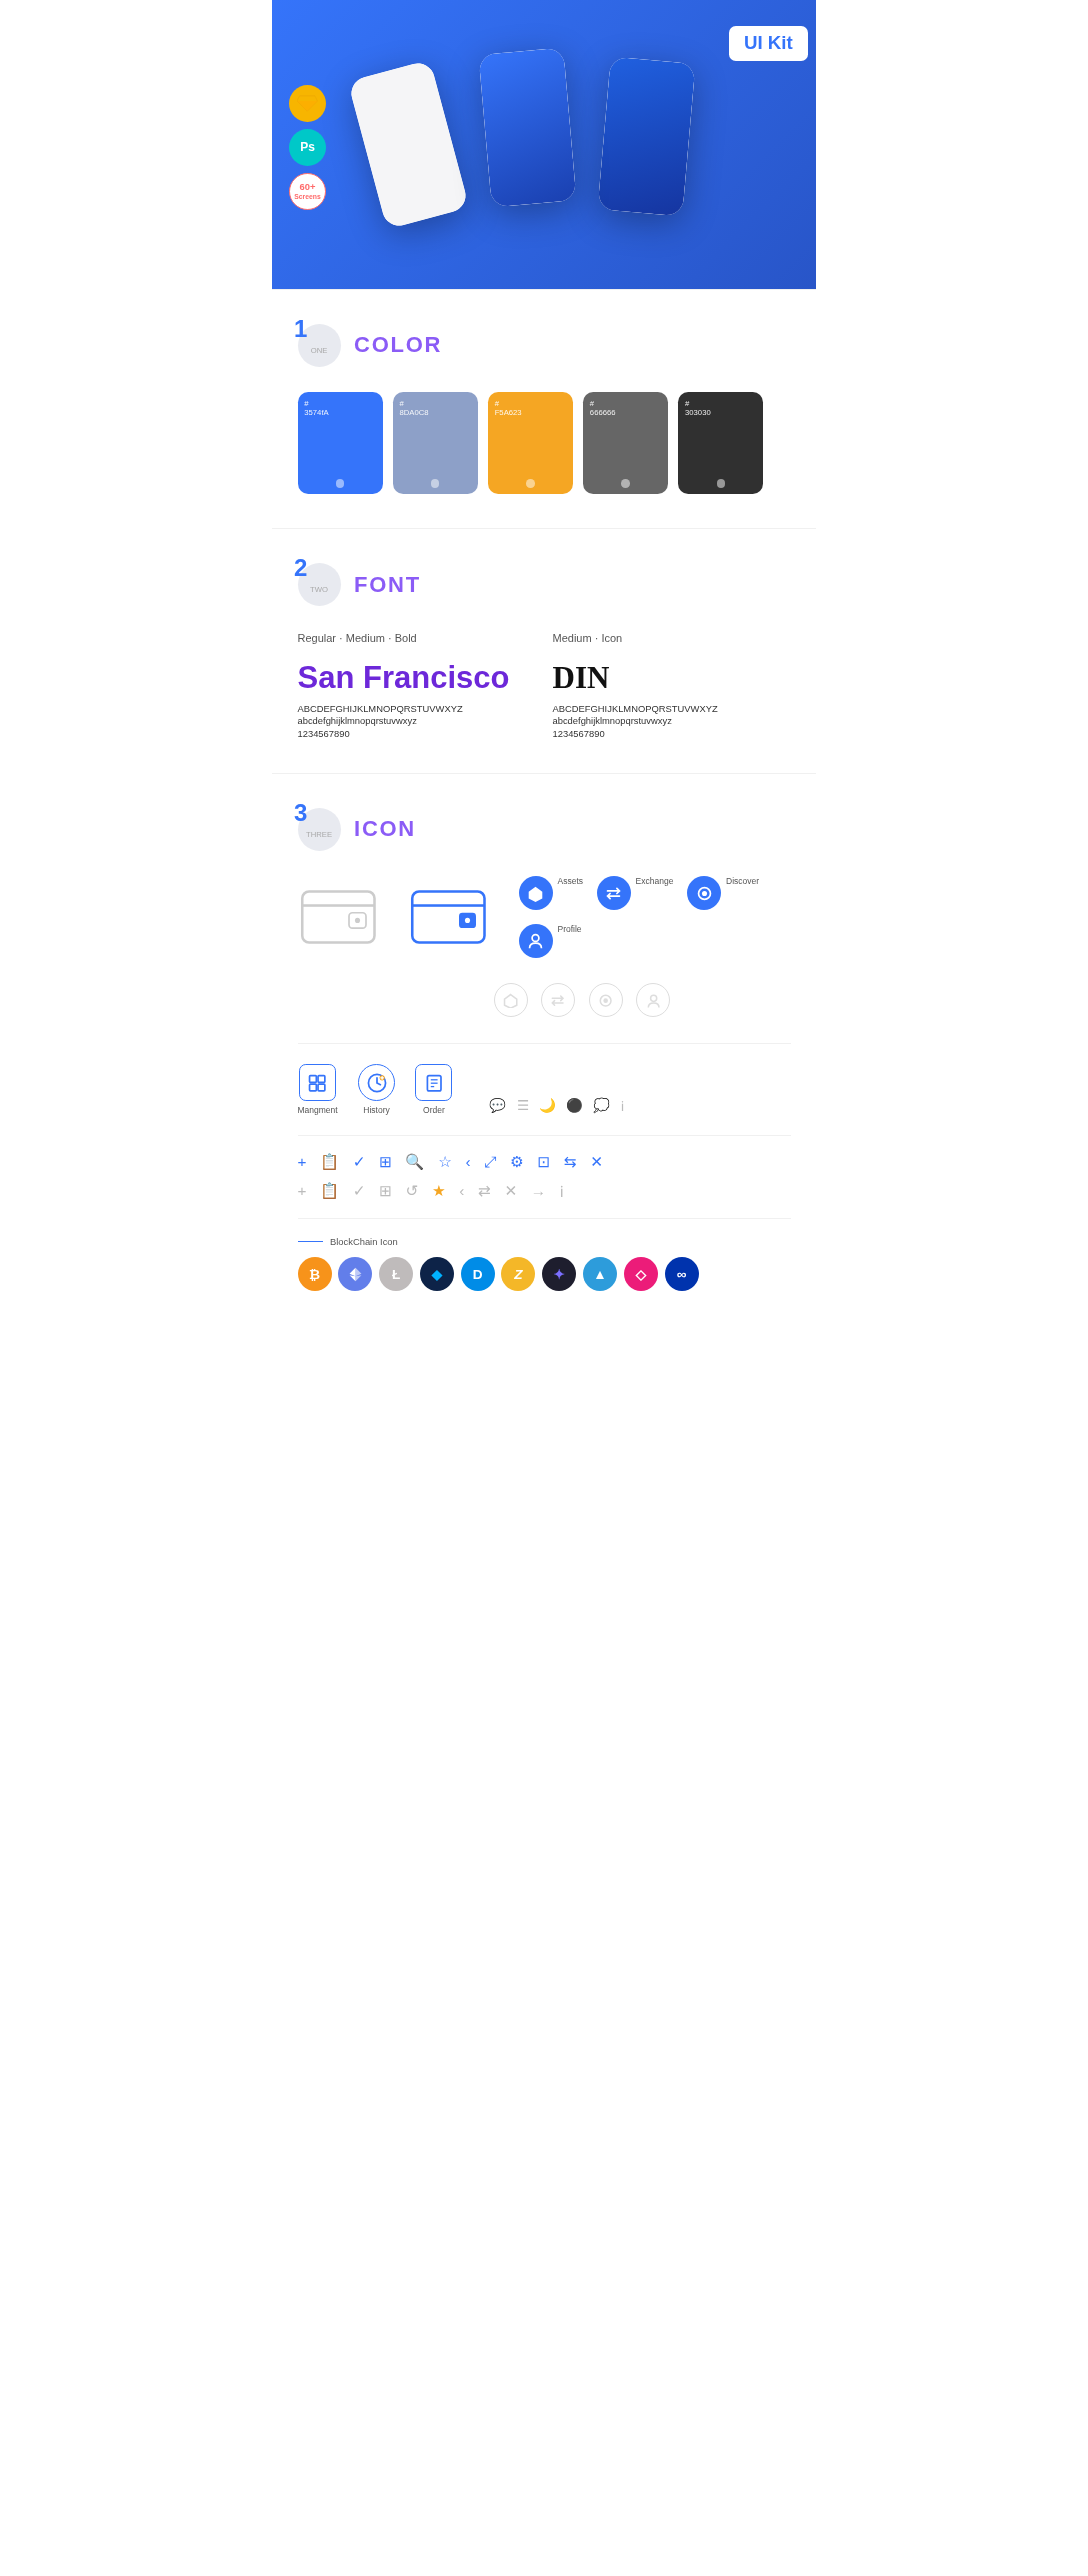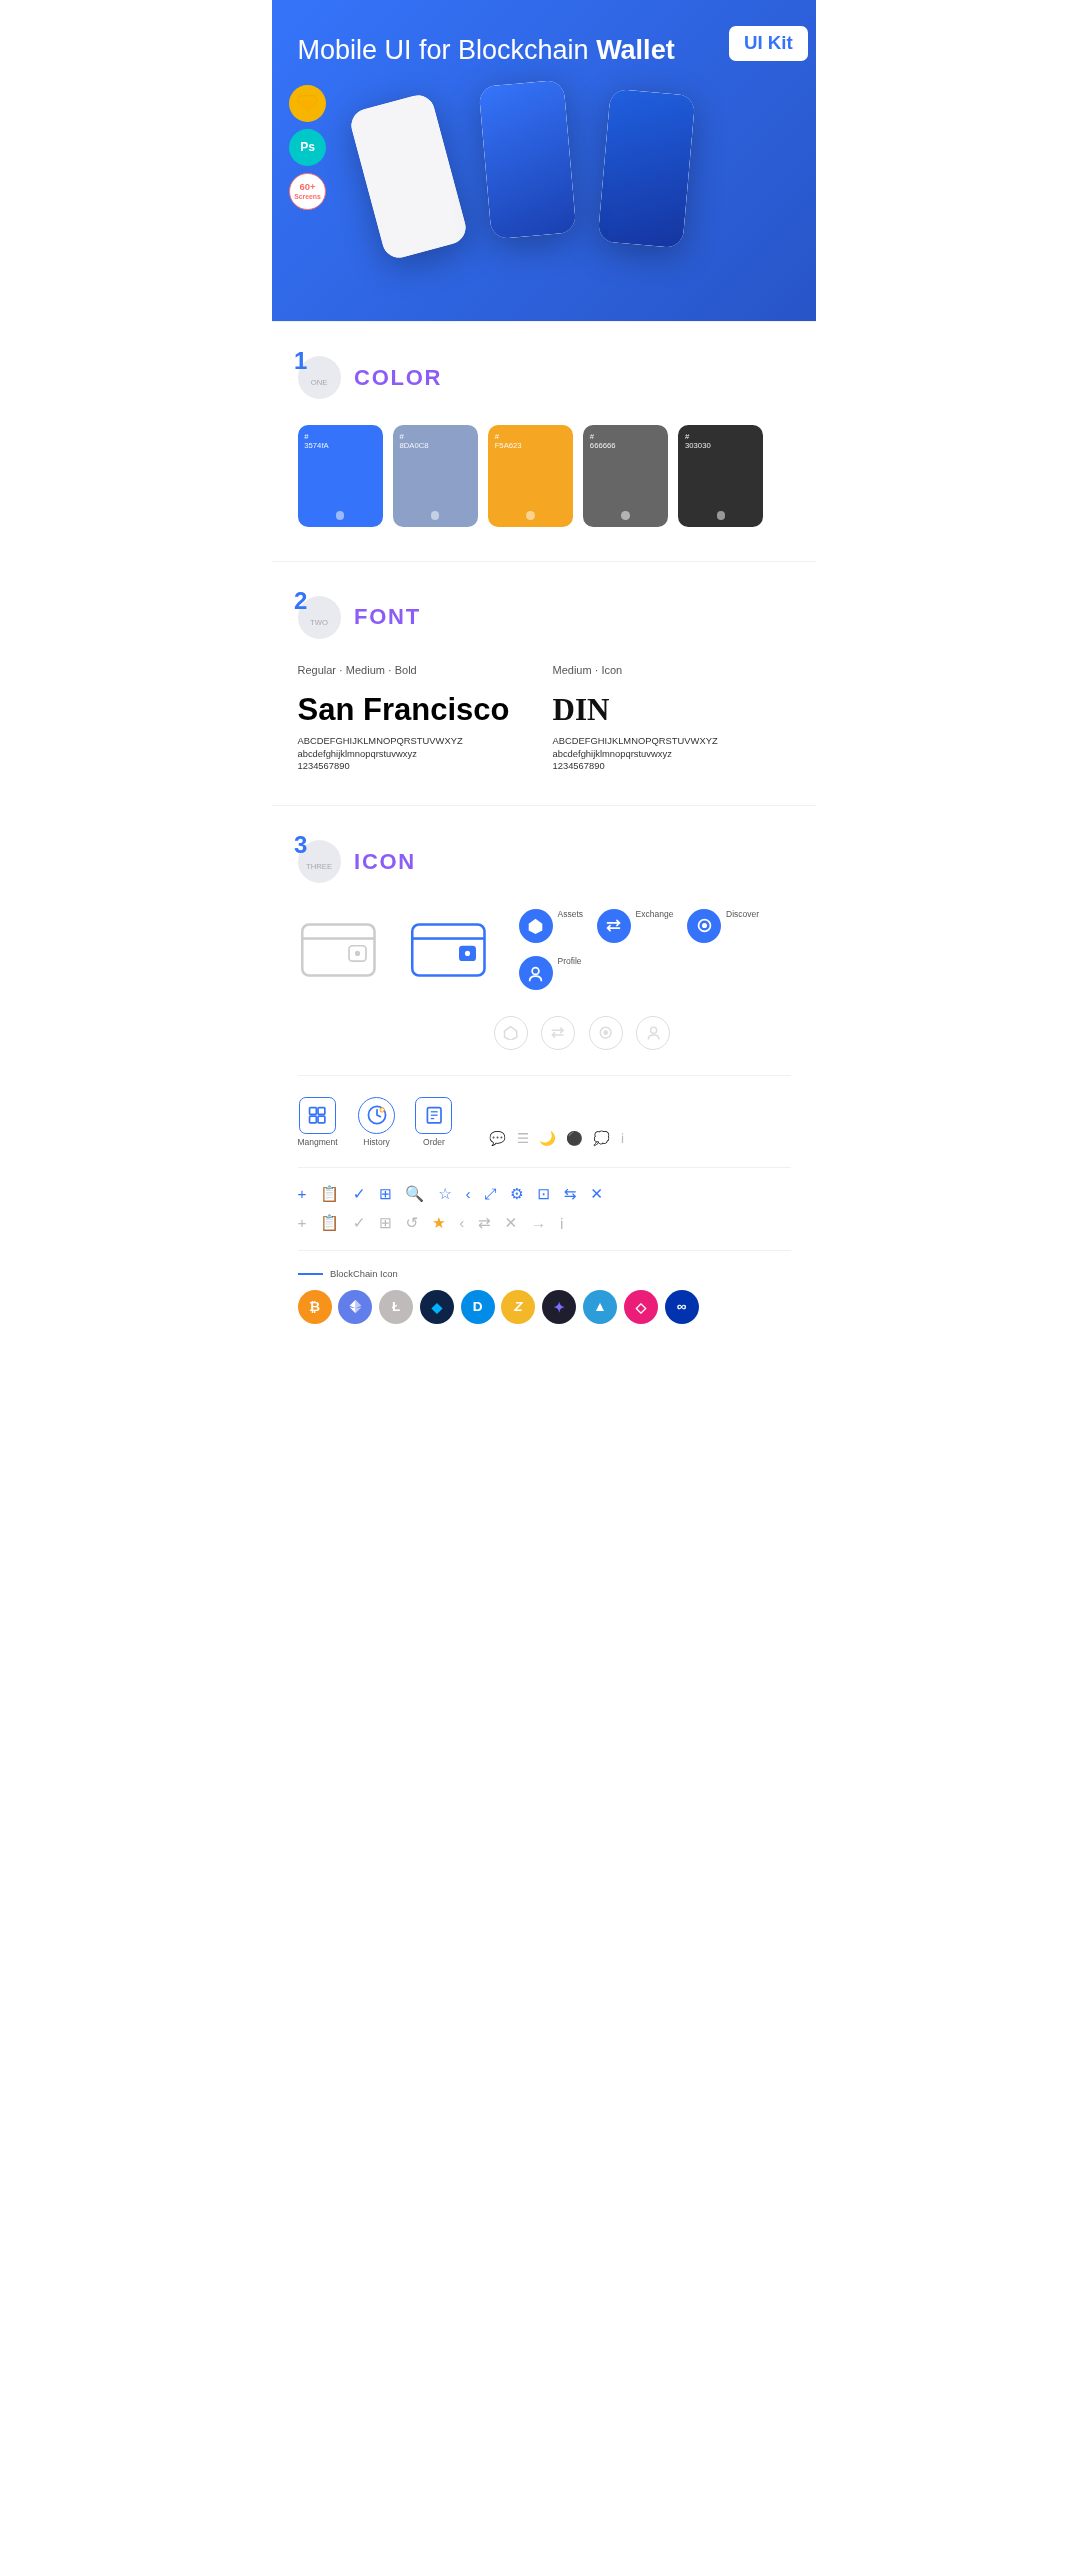--- a/index.html
+++ b/index.html
@@ -121,21 +121,21 @@
     .swatch-dot {
       width: 8.5px; height: 8.5px; border-radius: 50%;
       background: rgba(255,255,255,0.5);
       align-self: center;
     }
 
     
     .font-grid { display: grid; grid-template-columns: 1fr 1fr; gap: 17px; }
     .font-block {}
     .font-meta { font-size: 11px; color: #555; margin-bottom: 16px; }
-    .font-name-sf { font-size: 31px; font-weight: 700; color: #000000; }
+    .font-name-sf { font-size: 31px; font-weight: 700; color: #6d28d9; }
     .font-name-din { font-size: 31px; font-weight: 700; color: #111; font-family: 'Georgia', serif; }
     .font-chars { font-size: 9.4px; color: #333; margin-top: 6.8px; }
     .font-chars-lower { font-size: 9.4px; color: #333; margin-top: 1.7px; }
     .font-nums { font-size: 9.4px; color: #333; margin-top: 1.7px; }
     .icon-item { display: flex; flex-direction: row; align-items: flex-start; gap: 5px; }
     .icon-label { font-size: 8.5px; color: #555; }
 
     .circle-icon {
       width: 34px; height: 34px; border-radius: 50%;
       background: #3574FA;
@@ -171,23 +171,20 @@
       display: flex; align-items: center; justify-content: center;
       font-size: 13.6px; font-weight: 700;
     }
 
     .divider { width: 100%; height: 0.9px; background: #f0f0f0; margin: 0; }
   </style>
 </head>
 <body>
 
 <div class="hero">
-  <div class="hero-title">
-    <span>Mobile UI for Blockchain </span><strong>Wallet</strong>
-  </div>
   <div class="ui-kit-badge">UI Kit</div>
 
   <div class="hero-icons">
     <div class="sketch-icon">
       <svg width="20.4" height="17" viewBox="0 0 24 20" fill="none">
         <path d="M12 19L0 7l3-6h18l3 6L12 19z" fill="#F7B500" stroke="#E8A200" stroke-width="0.5"></path>
         <path d="M12 19L0 7h24L12 19z" fill="#FDAD00" opacity="0.7"></path>
       </svg>
     </div>
     <div class="ps-icon">Ps</div>

